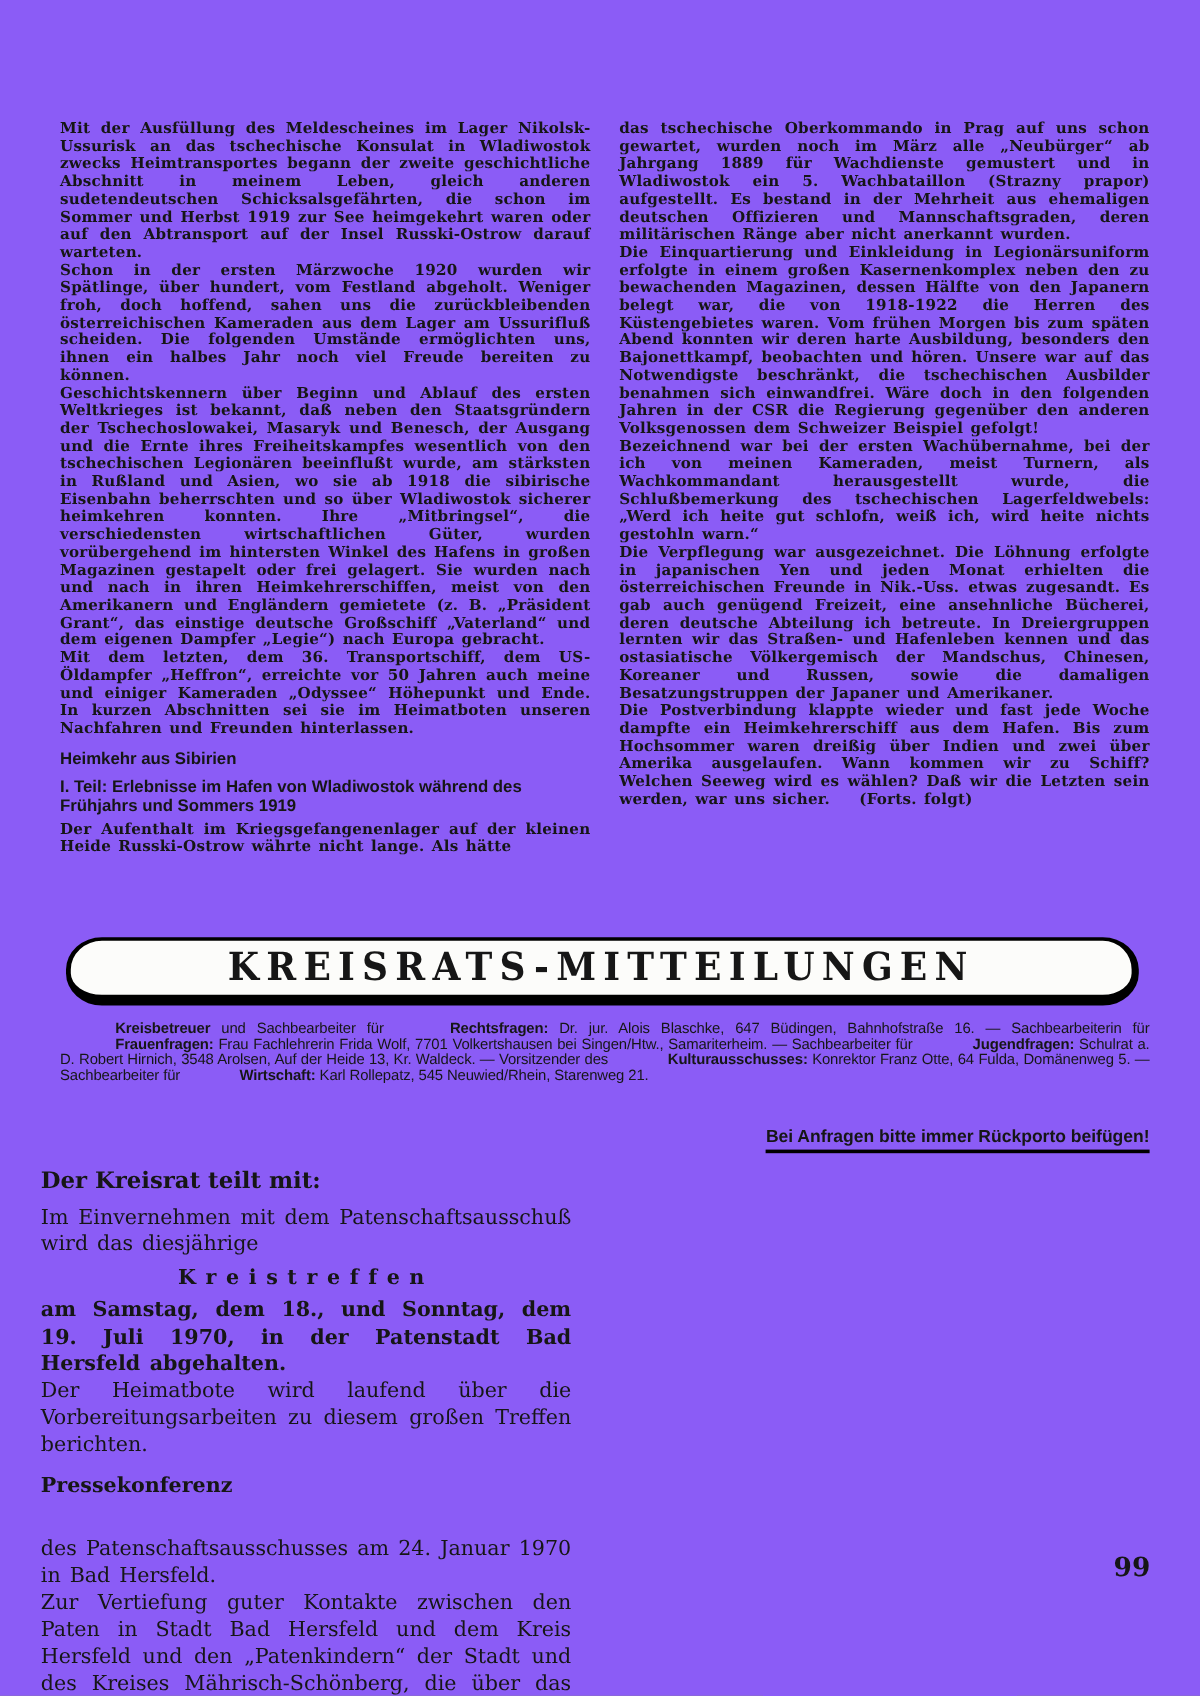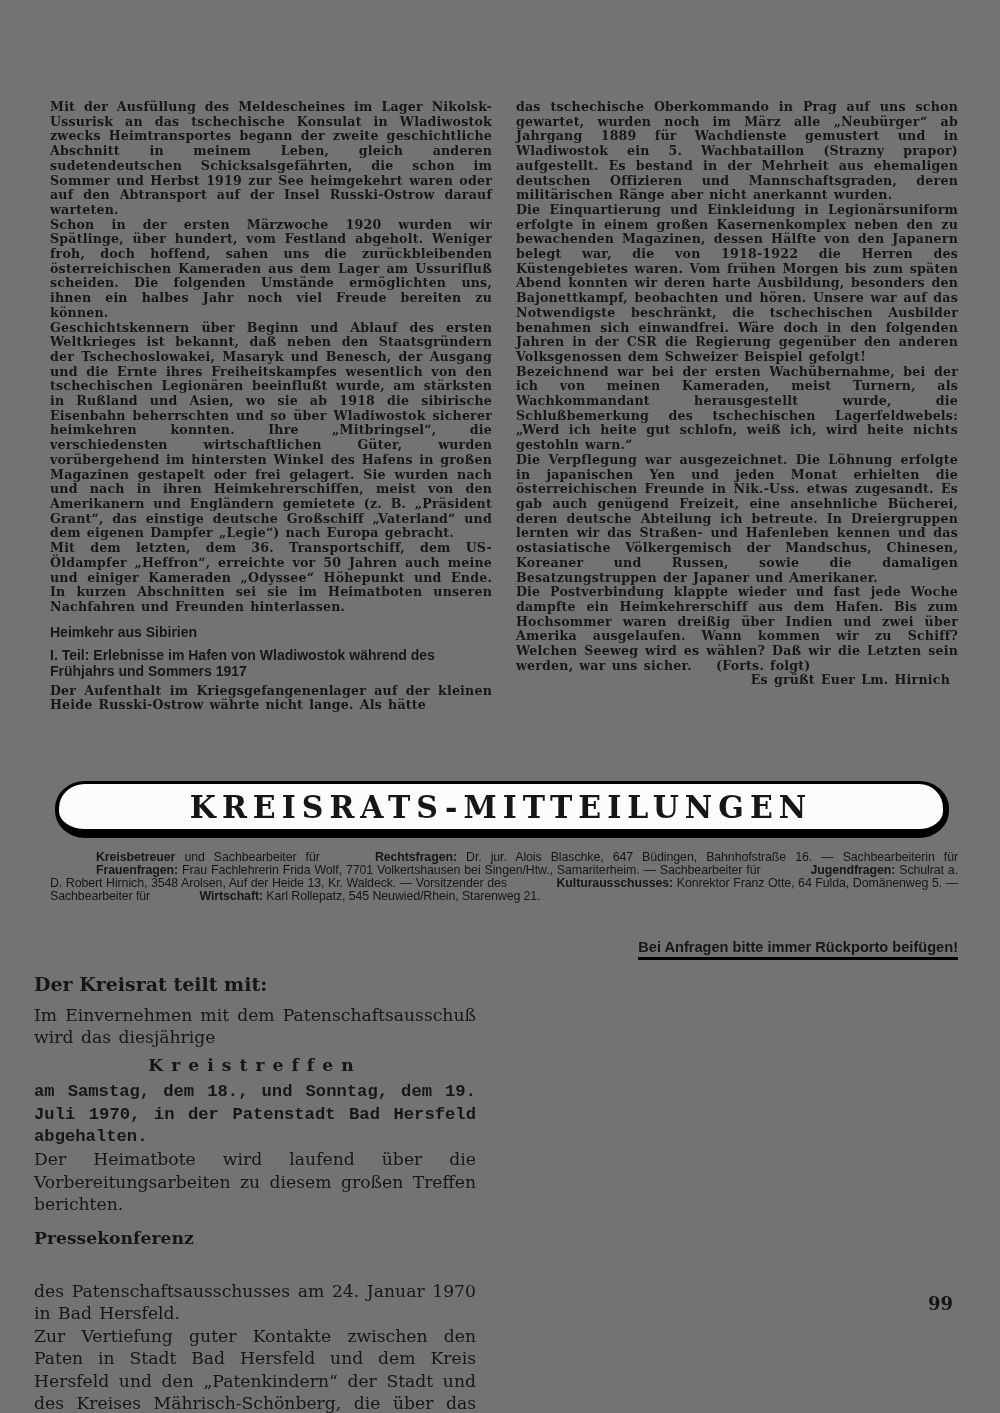--- a/index.html
+++ b/index.html
@@ -1,21 +1,21 @@
 <!DOCTYPE html>
 <html><head>
 <meta charset="utf-8">
 <style>
   html,body{margin:0;padding:0;}
   body{background:#888;}
   #page{
     position:relative;
     width:1000px;height:1413px;
     margin:0 auto;
-    background:#737373;
+    background:#8b5cf6;
     color:#161616;
     font-family:"DejaVu Serif", serif;
     overflow:hidden;
   }
   
   .top-section{
     position:absolute;left:50px;top:100px;width:908px;
     display:flex;gap:24px;
   }
   .top-col{width:442px;}
@@ -94,60 +94,59 @@
   .kr-head{
     font-weight:bold;font-size:19px;line-height:24px;
     margin:0 0 8px;
   }
   .kr-event-title{
     text-align:center !important;
     font-weight:bold;font-size:18px;
     letter-spacing:8px;
     margin:5px 0 5px !important;
   }
-  .kr-bold{font-weight:bold;font-family:Liberation Mono, monospace;}
+  .kr-bold{font-weight:bold;}
   .kr-press-head{
     font-weight:bold;font-size:19px;line-height:24px;
     margin:11px 0 7px !important;
     text-align:left !important;
   }
   .kr-note{
     font-weight:bold;
     font-size:14.4px !important;line-height:19.2px !important;
     margin-top:7px !important;
     word-spacing:1px !important;
   }
   
   .page-number{
     position:absolute;left:928px;top:1293px;
-    font-weight:bold;font-size:18px;
+    font-weight:bold;font-size:22px;
   }
 </style>
 </head>
 <body>
 
 <div id="page">
 
   <div class="top-section">
     <div class="top-col">
       <p>Mit der Ausfüllung des Meldescheines im Lager Nikolsk-Ussurisk an das tschechische Konsulat in Wladiwostok zwecks Heimtransportes begann der zweite geschichtliche Abschnitt in meinem Leben, gleich anderen sudetendeutschen Schicksalsgefährten, die schon im Sommer und Herbst 1919 zur See heimgekehrt waren oder auf den Abtransport auf der Insel Russki-Ostrow darauf warteten.</p>
       <p>Schon in der ersten Märzwoche 1920 wurden wir Spätlinge, über hundert, vom Festland abgeholt. Weniger froh, doch hoffend, sahen uns die zurückbleibenden österreichischen Kameraden aus dem Lager am Ussurifluß scheiden. Die folgenden Umstände ermöglichten uns, ihnen ein halbes Jahr noch viel Freude bereiten zu können.</p>
       <p>Geschichtskennern über Beginn und Ablauf des ersten Weltkrieges ist bekannt, daß neben den Staatsgründern der Tschechoslowakei, Masaryk und Benesch, der Ausgang und die Ernte ihres Freiheitskampfes wesentlich von den tschechischen Legionären beeinflußt wurde, am stärksten in Rußland und Asien, wo sie ab 1918 die sibirische Eisenbahn beherrschten und so über Wladiwostok sicherer heimkehren konnten. Ihre „Mitbringsel“, die verschiedensten wirtschaftlichen Güter, wurden vorübergehend im hintersten Winkel des Hafens in großen Magazinen gestapelt oder frei gelagert. Sie wurden nach und nach in ihren Heimkehrerschiffen, meist von den Amerikanern und Engländern gemietete (z. B. „Präsident Grant“, das einstige deutsche Großschiff „Vaterland“ und dem eigenen Dampfer „Legie“) nach Europa gebracht.</p>
       <p>Mit dem letzten, dem 36. Transportschiff, dem US-Öldampfer „Heffron“, erreichte vor 50 Jahren auch meine und einiger Kameraden „Odyssee“ Höhepunkt und Ende. In kurzen Abschnitten sei sie im Heimatboten unseren Nachfahren und Freunden hinterlassen.</p>
       <div class="subhead">Heimkehr aus Sibirien</div>
-      <div class="subhead part">I. Teil: Erlebnisse im Hafen von Wladiwostok während des Frühjahrs und Sommers 1917</div>
+      <div class="subhead part">I. Teil: Erlebnisse im Hafen von Wladiwostok während des Frühjahrs und Sommers 1919</div>
       <p>Der Aufenthalt im Kriegsgefangenenlager auf der kleinen Heide Russki-Ostrow währte nicht lange. Als hätte</p>
     </div>
     <div class="top-col">
       <p>das tschechische Oberkommando in Prag auf uns schon gewartet, wurden noch im März alle „Neubürger“ ab Jahrgang 1889 für Wachdienste gemustert und in Wladiwostok ein 5. Wachbataillon (Strazny prapor) aufgestellt. Es bestand in der Mehrheit aus ehemaligen deutschen Offizieren und Mannschaftsgraden, deren militärischen Ränge aber nicht anerkannt wurden.</p>
       <p>Die Einquartierung und Einkleidung in Legionärsuniform erfolgte in einem großen Kasernenkomplex neben den zu bewachenden Magazinen, dessen Hälfte von den Japanern belegt war, die von 1918-1922 die Herren des Küstengebietes waren. Vom frühen Morgen bis zum späten Abend konnten wir deren harte Ausbildung, besonders den Bajonettkampf, beobachten und hören. Unsere war auf das Notwendigste beschränkt, die tschechischen Ausbilder benahmen sich einwandfrei. Wäre doch in den folgenden Jahren in der CSR die Regierung gegenüber den anderen Volksgenossen dem Schweizer Beispiel gefolgt!</p>
       <p>Bezeichnend war bei der ersten Wachübernahme, bei der ich von meinen Kameraden, meist Turnern, als Wachkommandant herausgestellt wurde, die Schlußbemerkung des tschechischen Lagerfeldwebels: „Werd ich heite gut schlofn, weiß ich, wird heite nichts gestohln warn.“</p>
       <p>Die Verpflegung war ausgezeichnet. Die Löhnung erfolgte in japanischen Yen und jeden Monat erhielten die österreichischen Freunde in Nik.-Uss. etwas zugesandt. Es gab auch genügend Freizeit, eine ansehnliche Bücherei, deren deutsche Abteilung ich betreute. In Dreiergruppen lernten wir das Straßen- und Hafenleben kennen und das ostasiatische Völkergemisch der Mandschus, Chinesen, Koreaner und Russen, sowie die damaligen Besatzungstruppen der Japaner und Amerikaner.</p>
       <p>Die Postverbindung klappte wieder und fast jede Woche dampfte ein Heimkehrerschiff aus dem Hafen. Bis zum Hochsommer waren dreißig über Indien und zwei über Amerika ausgelaufen. Wann kommen wir zu Schiff? Welchen Seeweg wird es wählen? Daß wir die Letzten sein werden, war uns sicher.&nbsp;&nbsp;&nbsp;&nbsp;(Forts. folgt)</p>
-      <p class="signoff">Es grüßt Euer Lm. Hirnich</p>
     </div>
   </div>
 
   <div class="banner">
     <span class="banner-title">KREISRATS-MITTEILUNGEN</span>
   </div>
 
   <p class="board"><span class="bk">Kreisbetreuer</span><span> und Sachbearbeiter für </span><span class="bk">Rechtsfragen:</span><span> Dr. jur. Alois Blaschke, 647 Büdingen, Bahnhofstraße 16. — Sachbearbeiterin für </span><span class="bk">Frauenfragen:</span><span> Frau Fachlehrerin Frida Wolf, 7701 Volkertshausen bei Singen/Htw., Samariterheim. — Sachbearbeiter für </span><span class="bk">Jugendfragen:</span><span> Schulrat a. D. Robert Hirnich, 3548 Arolsen, Auf der Heide 13, Kr. Waldeck. — Vorsitzender des </span><span class="bk">Kulturausschusses:</span><span> Konrektor Franz Otte, 64 Fulda, Domänenweg 5. — Sachbearbeiter für </span><span class="bk">Wirtschaft:</span><span> Karl Rollepatz, 545 Neuwied/Rhein, Starenweg 21.</span></p>
 
   <div class="notice-row">

